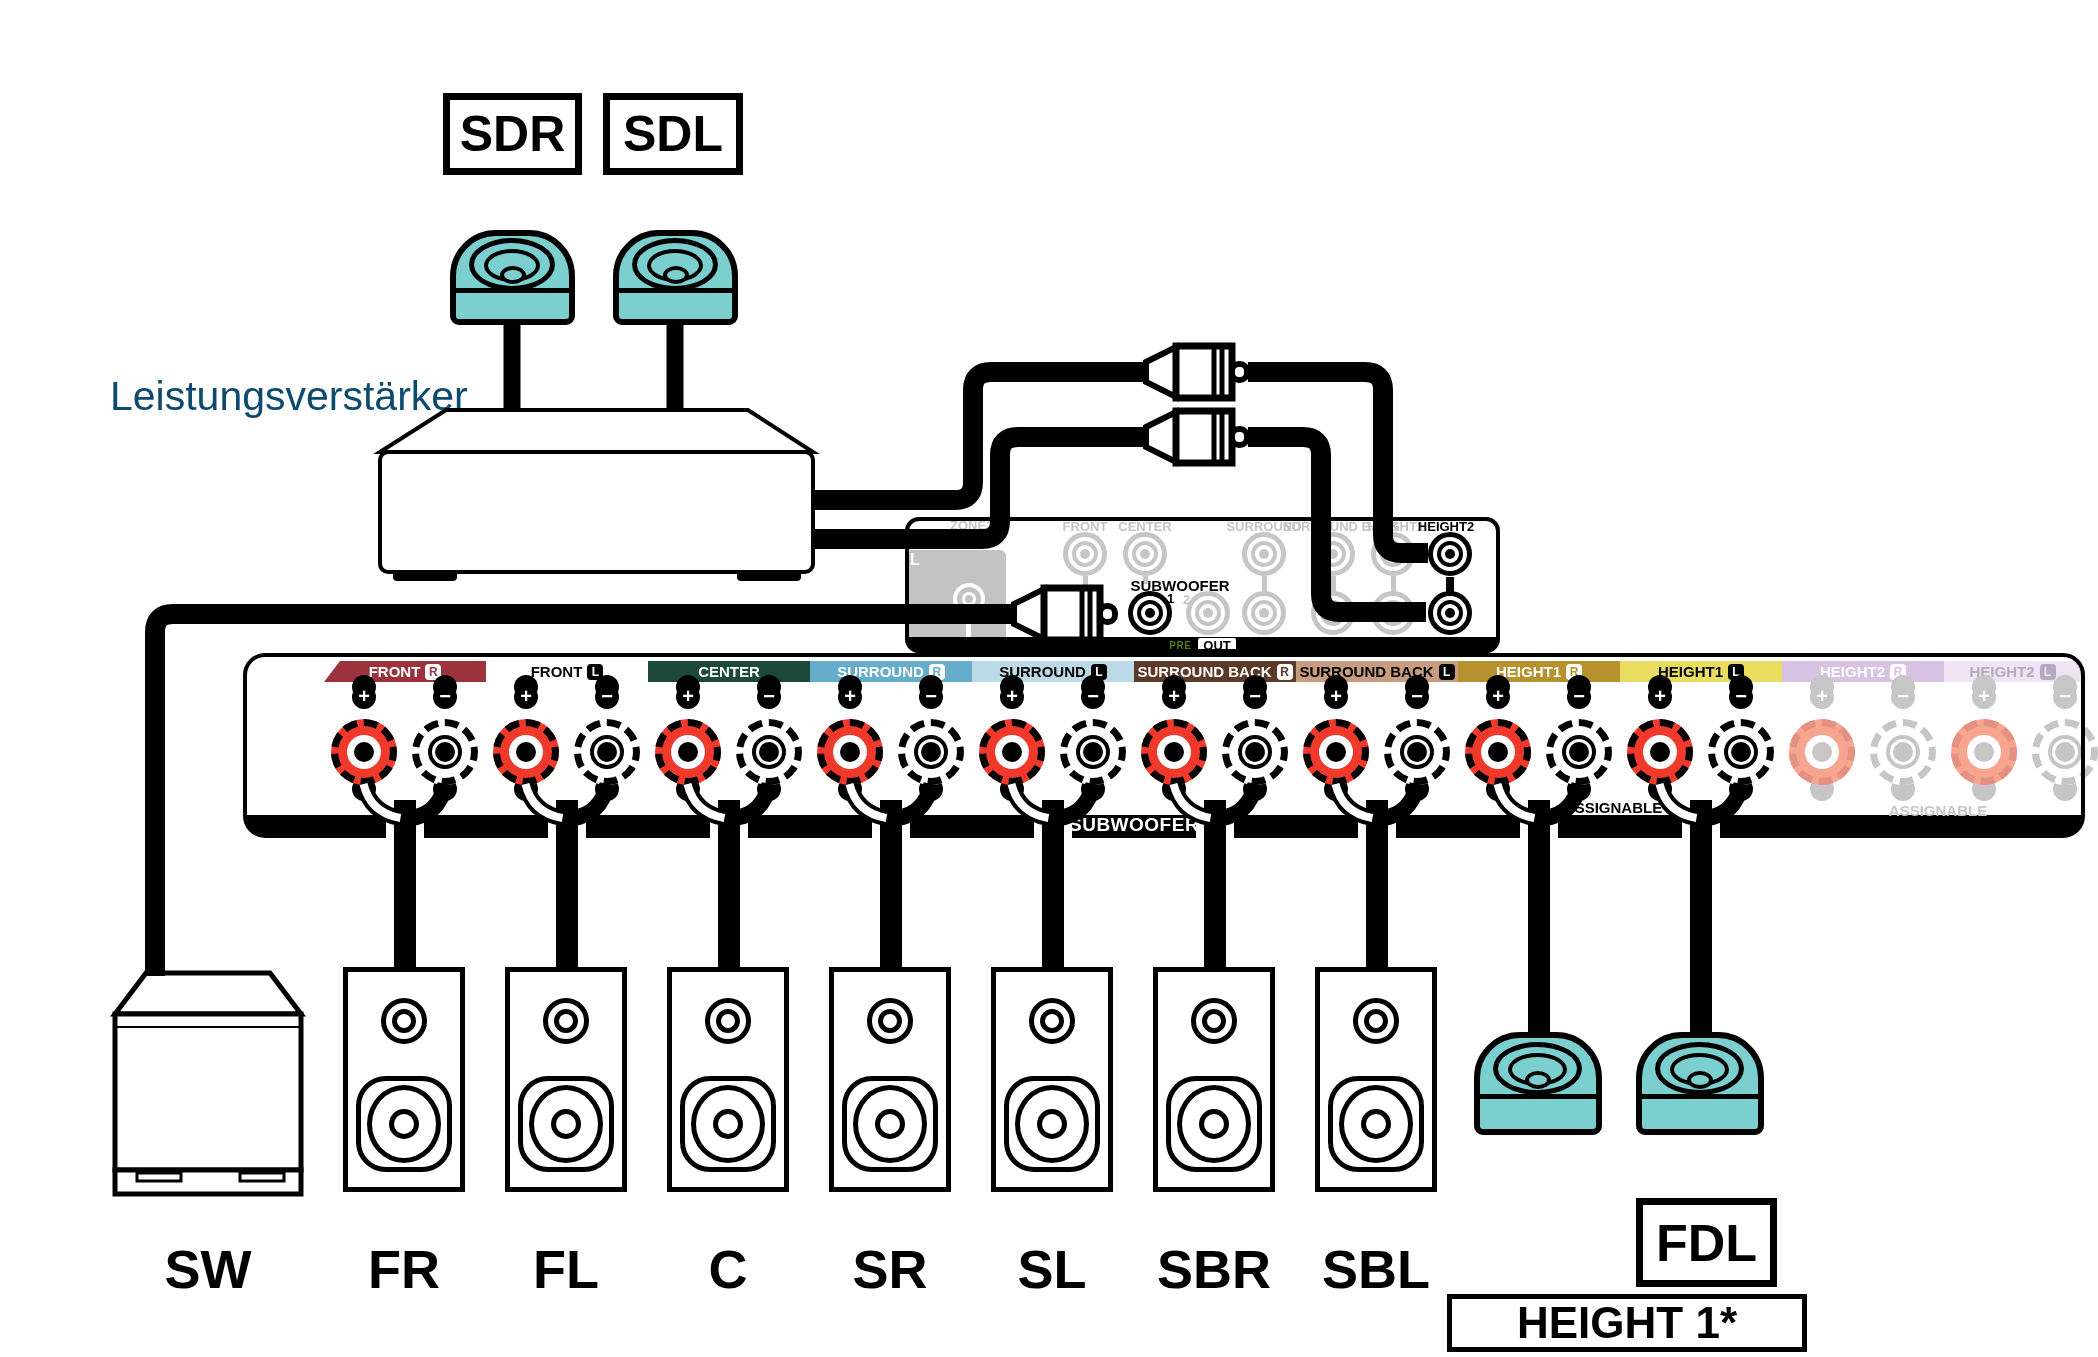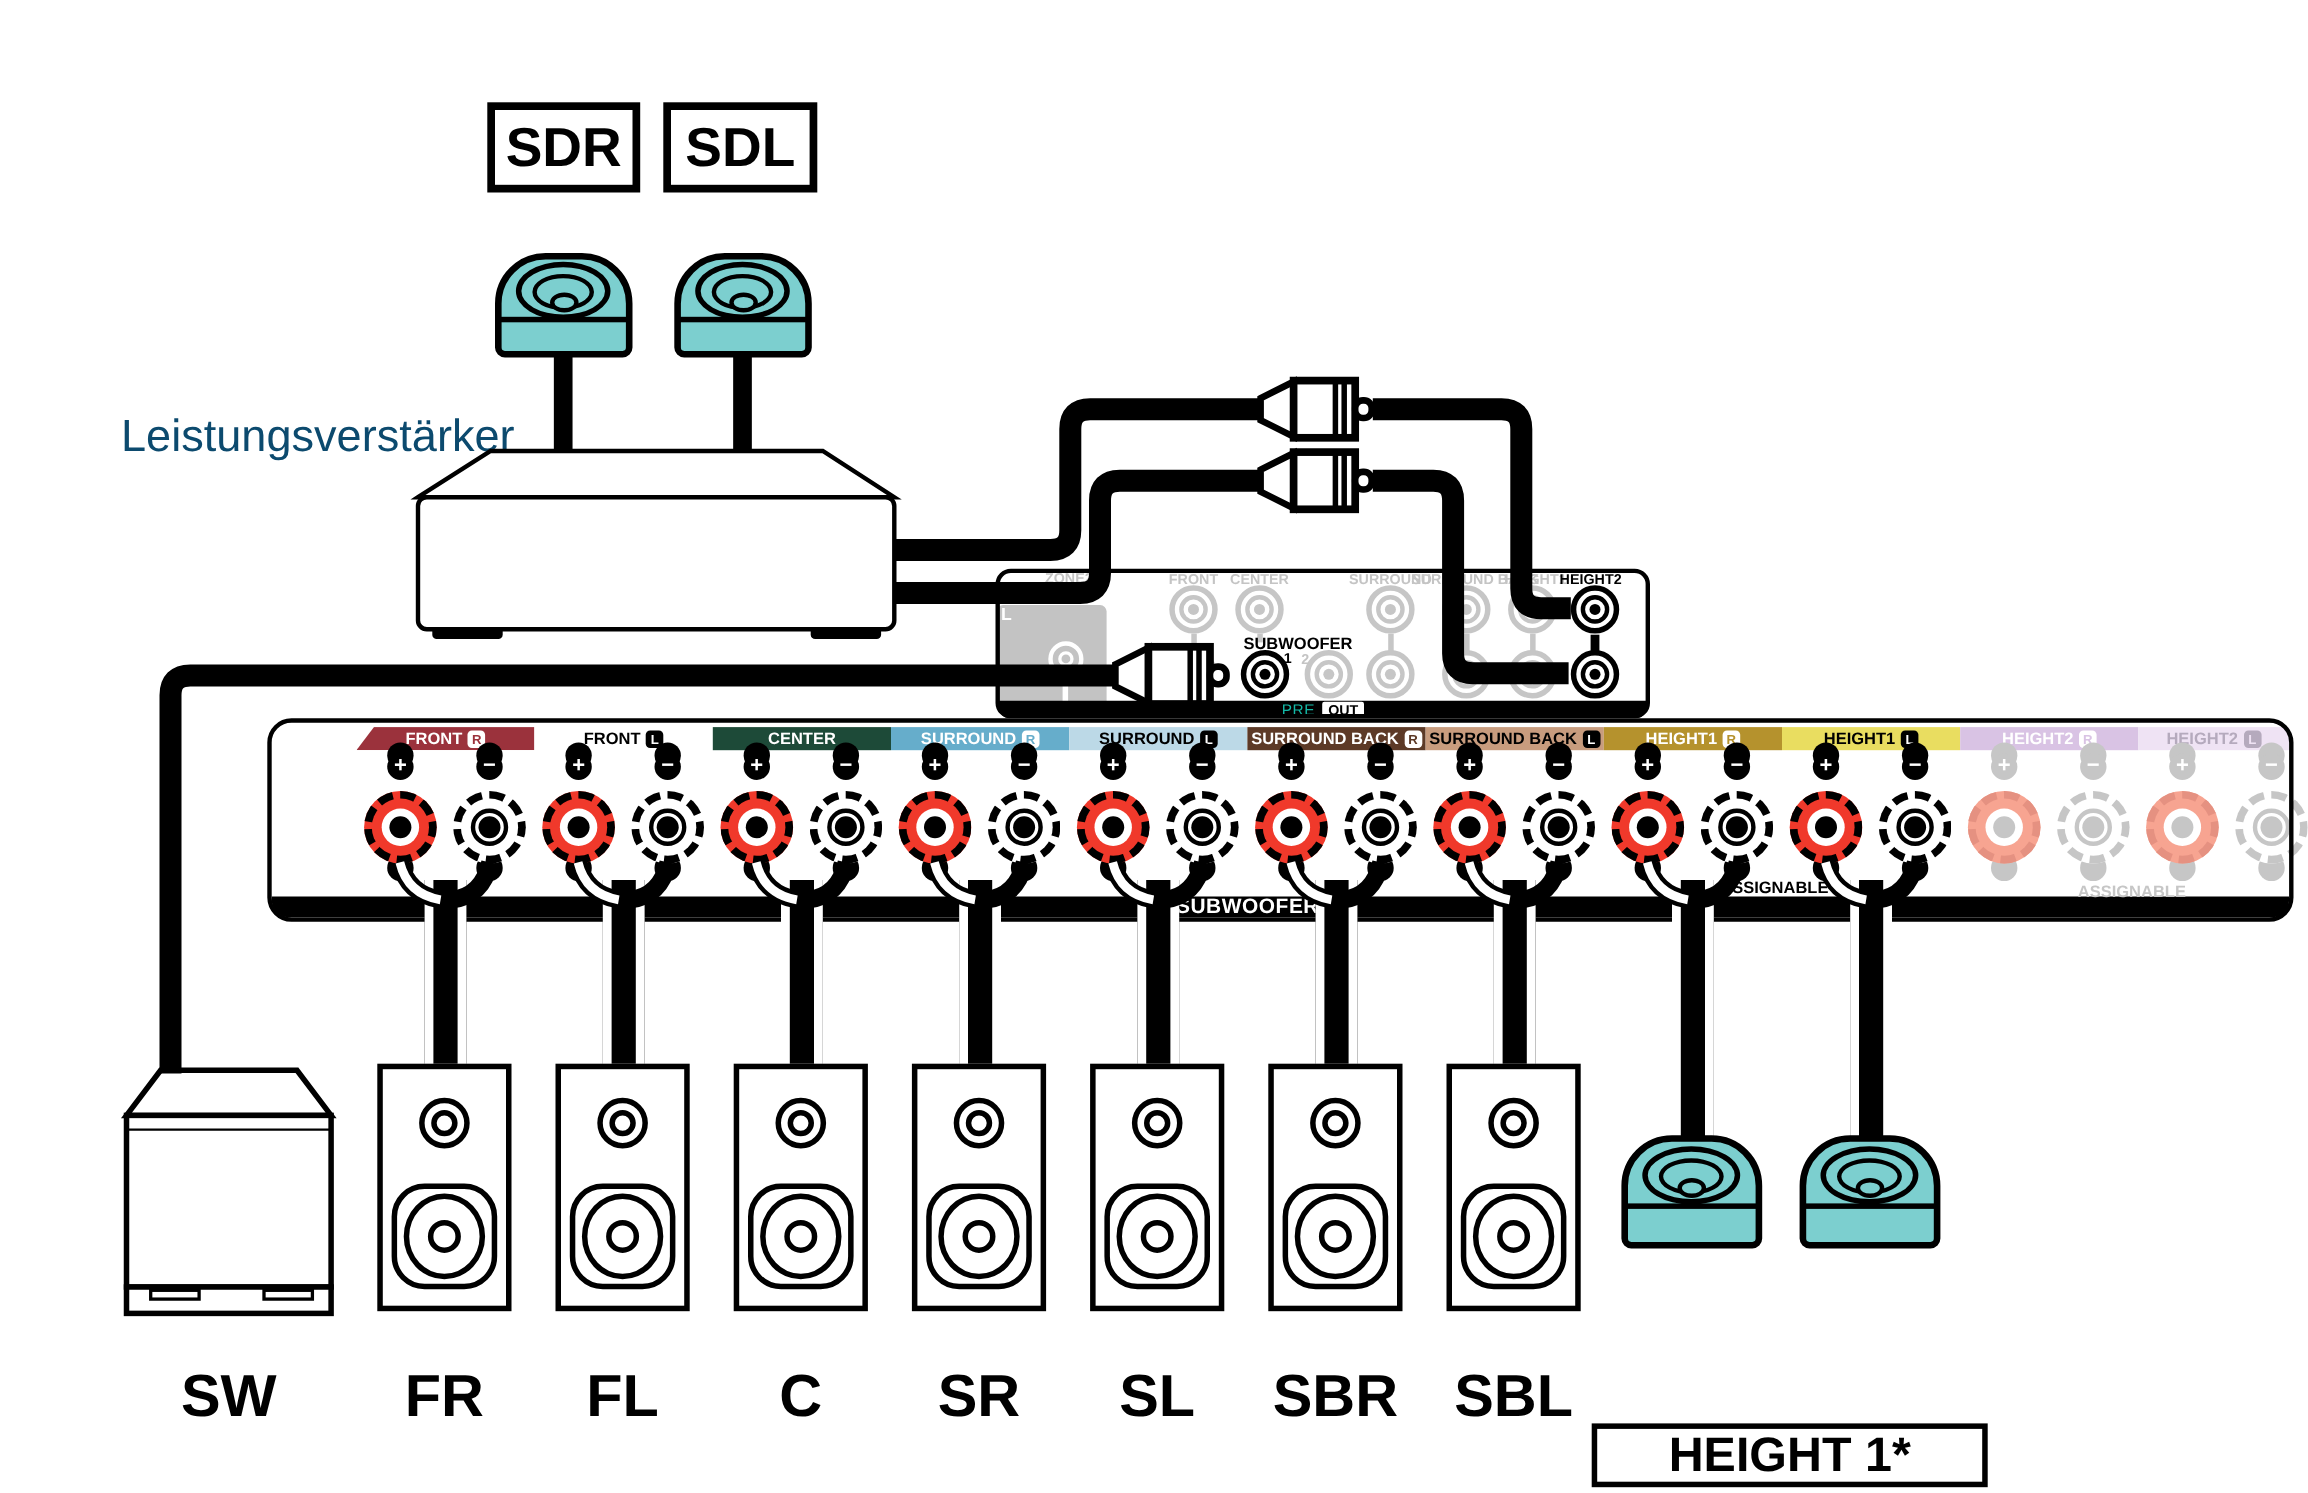--- a/index.html
+++ b/index.html
@@ -122,21 +122,21 @@
         <div style="position: absolute; box-sizing: border-box; left: 299px; top: 2px; width: 120px; text-align: center; font-weight: bold; font-size: 13px; color: rgb(196, 196, 196); white-space: nowrap;">SURROUND</div>
         <div style="position: absolute; box-sizing: border-box; left: 376px; top: 2px; width: 120px; text-align: center; font-weight: bold; font-size: 13px; color: rgb(196, 196, 196); white-space: nowrap;">SURROUND BACK</div>
         <div style="position: absolute; box-sizing: border-box; left: 431px; top: 2px; width: 120px; text-align: center; font-weight: bold; font-size: 13px; color: rgb(196, 196, 196); white-space: nowrap;">HEIGHT1</div>
         <div style="position: absolute; box-sizing: border-box; left: 481px; top: 2px; width: 120px; text-align: center; font-weight: bold; font-size: 13px; color: rgb(0, 0, 0); white-space: nowrap;">HEIGHT2</div>
       </div>
     <div class="abs" style="left:205px;top:60px;width:140px;text-align:center;font-size:15px;font-weight:bold;color:#000000;">SUBWOOFER</div>
     <div class="abs" style="left:262px;top:74px;font-size:13px;font-weight:bold;color:#000;">1</div>
     <div class="abs" style="left:278px;top:75px;font-size:13px;font-weight:bold;color:#c4c4c4;">2</div>
     <div class="abs" style="left:3px;top:120px;width:589px;height:16px;background:#000;border-radius:0 0 10px 10px;
                 display:flex;align-items:center;justify-content:center;gap:7px;z-index:5;">
-      <span style="color:#14b8a6;font-weight:normal;font-size:14px;letter-spacing:.5px;">PRE</span>
+      <span style="color:#4d7c0f;font-weight:bold;font-size:10px;letter-spacing:.5px;">PRE</span>
       <span style="background:#fff;color:#000;font-weight:bold;font-size:13px;line-height:13px;padding:1px 5px;border-radius:2px;">OUT</span>
     </div>
   </div>
 
   <div class="abs panel" id="tpanel" style="left:243px;top:653px;width:1842px;height:185px;z-index:5;">
     <div class="pborder" style="border-radius:22px;"></div>
     <div class="abs" style="left:4px;top:162px;right:4px;height:19px;background:#000;border-radius:0 0 16px 16px;"></div>
     <div class="abs" style="left:826px;top:163px;width:120px;height:18px;color:#fff;font-weight:bold;font-size:19px;
                 text-align:center;line-height:18px;letter-spacing:.5px;z-index:8;">SUBWOOFER</div>
     <div class="abs" style="left:1295px;top:146px;width:150px;text-align:center;font-size:15px;font-weight:bold;color:#000;">ASSIGNABLE</div>
@@ -439,20 +439,23 @@
       <div style="position: absolute; box-sizing: border-box; left: 118px; top: 1238px; width: 180px; text-align: center; font-weight: bold; font-size: 54px; color: rgb(0, 0, 0);">SW</div>
       <div style="position: absolute; box-sizing: border-box; left: 314px; top: 1238px; width: 180px; text-align: center; font-weight: bold; font-size: 54px; color: rgb(0, 0, 0);">FR</div>
       <div style="position: absolute; box-sizing: border-box; left: 476px; top: 1238px; width: 180px; text-align: center; font-weight: bold; font-size: 54px; color: rgb(0, 0, 0);">FL</div>
       <div style="position: absolute; box-sizing: border-box; left: 638px; top: 1238px; width: 180px; text-align: center; font-weight: bold; font-size: 54px; color: rgb(0, 0, 0);">C</div>
       <div style="position: absolute; box-sizing: border-box; left: 800px; top: 1238px; width: 180px; text-align: center; font-weight: bold; font-size: 54px; color: rgb(0, 0, 0);">SR</div>
       <div style="position: absolute; box-sizing: border-box; left: 962px; top: 1238px; width: 180px; text-align: center; font-weight: bold; font-size: 54px; color: rgb(0, 0, 0);">SL</div>
       <div style="position: absolute; box-sizing: border-box; left: 1124px; top: 1238px; width: 180px; text-align: center; font-weight: bold; font-size: 54px; color: rgb(0, 0, 0);">SBR</div>
       <div style="position: absolute; box-sizing: border-box; left: 1286px; top: 1238px; width: 180px; text-align: center; font-weight: bold; font-size: 54px; color: rgb(0, 0, 0);">SBL</div>
     </div>
 
+  <div class="abs tag" style="left:1636px;top:1198px;width:141px;height:89px;font-size:52px;">
+    <span>FDL</span>
+  </div>
 
   <div class="abs callout" style="left:1447px;top:1294px;width:360px;height:58px;font-size:44px;">
     <span>HEIGHT 1*</span>
   </div>
 
   <svg class="overlay" width="2098" height="1357" viewBox="0 0 2098 1357">
 
     <path d="M512,322 V414" stroke="#000" stroke-width="17"></path>
     <path d="M675,322 V412" stroke="#000" stroke-width="17"></path>
 

